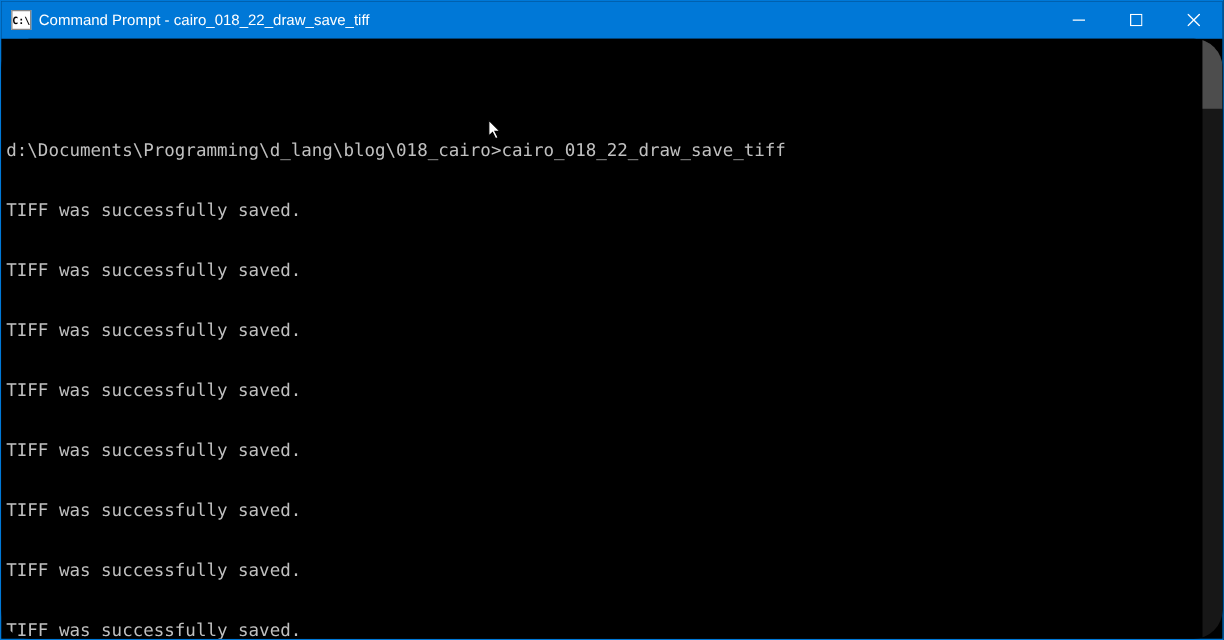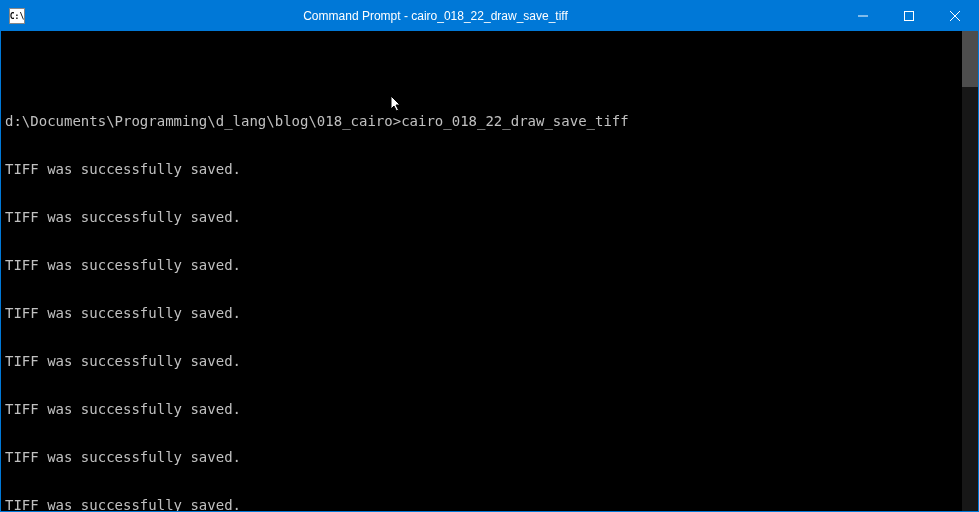--- a/index.html
+++ b/index.html
@@ -43,21 +43,20 @@
       font-family: Consolas, monospace;
       font-size: 8px;
       color: #000;
       font-weight: bold;
       border: 1px solid #888;
     }
     .titlebar-title {
       flex: 1;
       white-space: nowrap;
       overflow: hidden;
-      text-align: center;
     }
     .titlebar-buttons {
       display: flex;
       height: 100%;
     }
     .titlebar-btn {
       width: 46px;
       height: 100%;
       display: flex;
       align-items: center;
@@ -76,20 +75,21 @@
       flex: 1;
       background: #000;
       color: #c0c0c0;
       font-family: Consolas, "Lucida Console", monospace;
       font-size: 14px;
       line-height: 16px;
       padding: 2px 0 0 4px;
       position: relative;
       overflow: hidden;
       white-space: pre;
+      border-radius: 23px;
     }
     .console-content {
       position: absolute;
       top: 2px;
       left: 4px;
       right: 16px;
     }
     .prompt-line {
       position: relative;
     }

